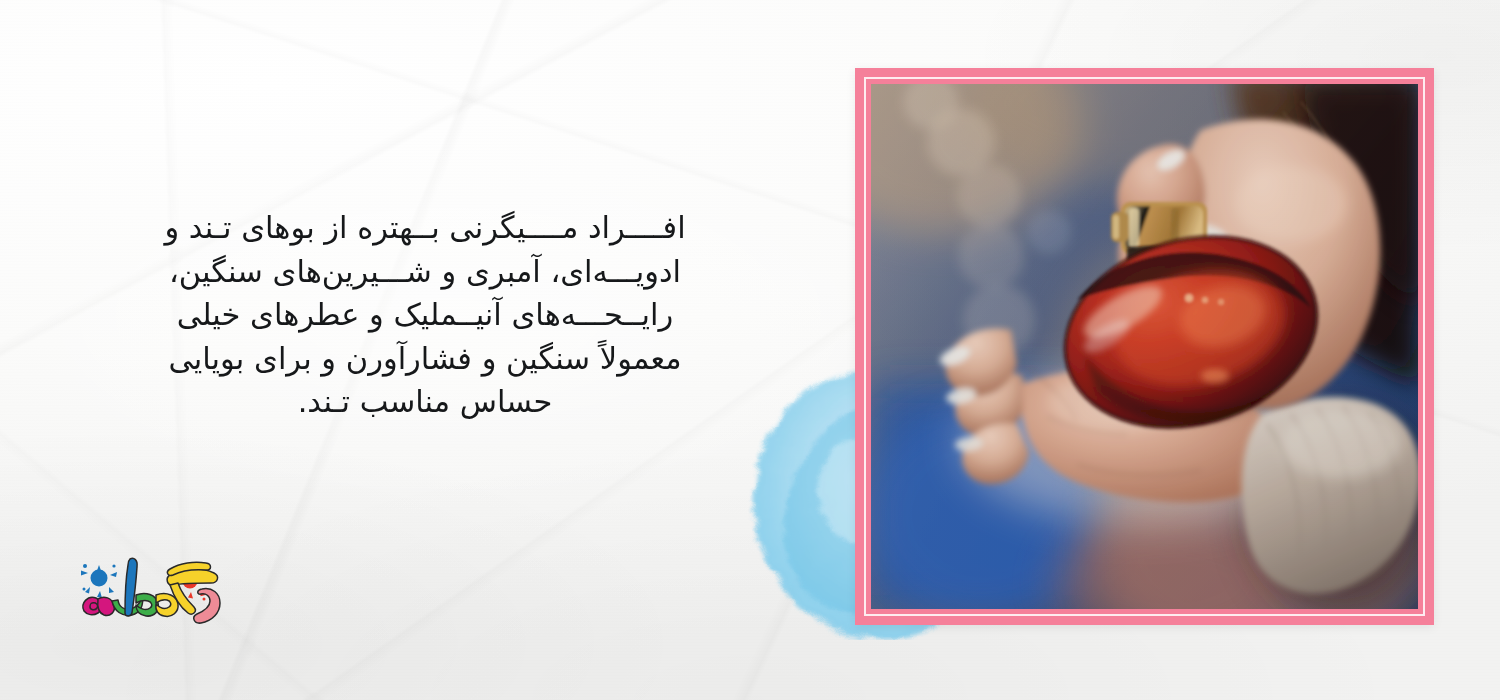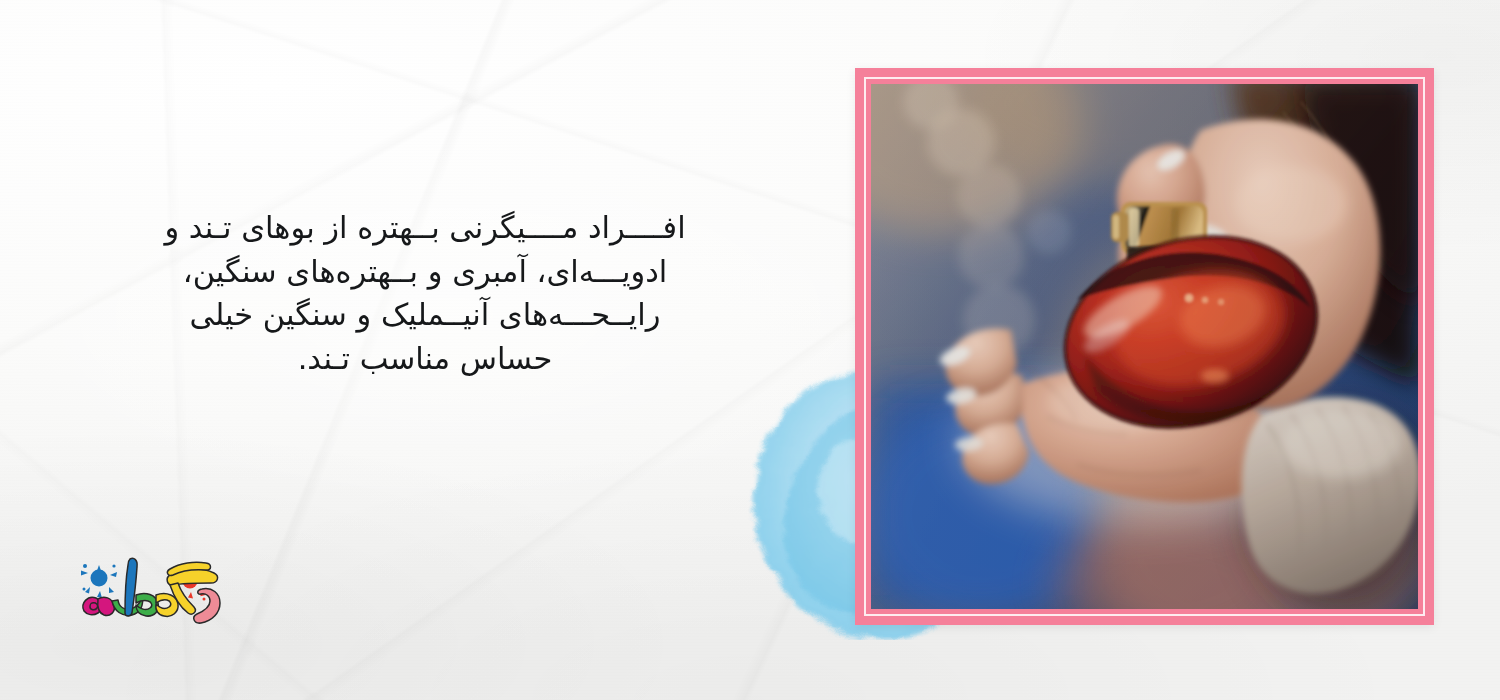--- a/index.html
+++ b/index.html
@@ -373,22 +373,23 @@
         </g>
 
         <rect width="547" height="525" fill="#1b3a6b" opacity="0.05"></rect>
         <rect width="547" height="525" fill="url(#bgWarm)" opacity="0.06"></rect>
       </svg>
     </div>
   </div>
 
   <div class="text-block">
     <div class="body-line">افــــراد مــــیگرنی بــهتره از بوهای تـند و</div>
-    <div class="body-line">ادویـــه‌ای، آمبری و بــهتره‌های سنگین،</div>
-    <div class="body-line">رایــحـــه‌های آنیــملیک و سنگین خیلی</div>
+    <div class="body-line">ادویـــه‌ای، آمبری و شـــیرین‌های سنگین،</div>
+    <div class="body-line">رایــحـــه‌های آنیــملیک و عطرهای خیلی</div>
+    <div class="body-line">معمولاً سنگین و فشارآورن و برای بویایی</div>
     <div class="body-line">حساس مناسب تـند.</div>
   </div>
 
   <div class="logo">
     <svg viewBox="0 0 160 90" xmlns="http://www.w3.org/2000/svg">
       <defs>
         <filter id="lgsoft" x="-20%" y="-20%" width="140%" height="140%">
             <feGaussianBlur stdDeviation="0.35"></feGaussianBlur>
           </filter>
       </defs>

